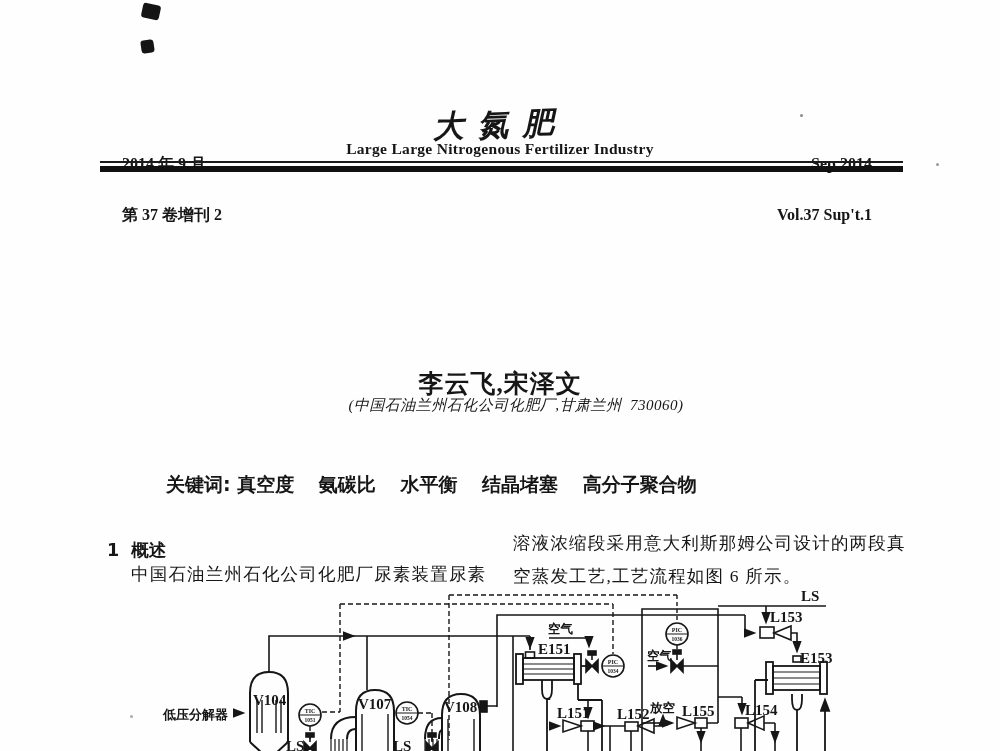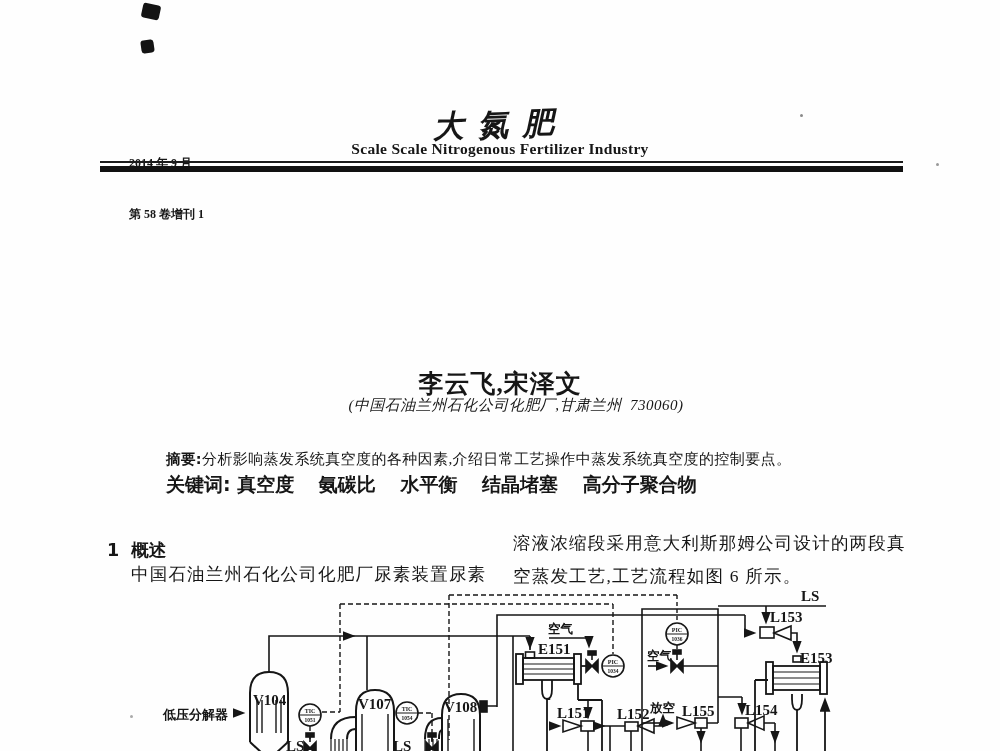--- a/index.html
+++ b/index.html
@@ -1,20 +1,20 @@
 <!DOCTYPE html>
 <html><head>
 <meta charset="utf-8">
 <style>
   html,body{margin:0;padding:0;background:#e8e8e8;}
   .page{position:relative;width:1000px;height:751px;background:#fefefe;overflow:hidden;
         font-family:"Liberation Serif",serif;color:#161616;}
   .abs{position:absolute;}
   
-  .hdr-left{left:129px;top:126px;font-size:12px;font-weight:bold;line-height:15px;white-space:pre;}
+  .hdr-left{left:122px;top:126px;font-size:16px;font-weight:bold;line-height:15px;white-space:pre;}
   .hdr-left .l2{margin-top:6px;}
   .hdr-right{left:700px;top:126px;width:172px;text-align:right;font-size:16px;font-weight:bold;line-height:15px;white-space:pre;}
   .hdr-right .l2{margin-top:6px;}
   .logo{left:380px;top:104px;width:240px;text-align:center;font-size:31px;font-weight:bold;
         font-style:italic;letter-spacing:14px;transform:rotate(-2deg);
         font-family:"DejaVu Sans",sans-serif;}
   .jname{left:300px;top:140px;width:400px;text-align:center;font-size:15.5px;font-weight:600;letter-spacing:0.3px;}
   .rule-thin{left:100px;top:161px;width:803px;height:2px;background:#1b1b1b;}
   .rule-thick{left:100px;top:166px;width:803px;height:6px;background:#111;}
   
@@ -47,33 +47,34 @@
 <div class="page">
 
   <div class="abs blob" style="left:142px;top:4px;width:18px;height:15px;transform:rotate(12deg);"></div>
   <div class="abs blob" style="left:141px;top:40px;width:13px;height:13px;transform:rotate(-8deg);"></div>
   <div class="abs speck" style="left:800px;top:114px;width:3px;height:3px;background:#8a8a8a;"></div>
   <div class="abs speck" style="left:936px;top:163px;width:3px;height:3px;background:#999;"></div>
   <div class="abs speck" style="left:130px;top:715px;width:3px;height:3px;background:#aaa;"></div>
 
   <div class="abs hdr-left">
     <div>2014 年 9 月</div>
-    <div class="l2">第 58 卷增刊 1</div>
+    <div class="l2">第 37 卷增刊 2</div>
   </div>
   <div class="abs logo">大氮肥</div>
-  <div class="abs jname">Scale Scale Nitrogenous Fertilizer Industry</div>
+  <div class="abs jname">Large Large Nitrogenous Fertilizer Industry</div>
+  <div class="abs hdr-right">
+    <div>Sep.2014</div>
+    <div class="l2">Vol.37 Sup't.1</div>
+  </div>
   <div class="abs rule-thin"></div>
   <div class="abs rule-thick"></div>
 
   <div class="abs authors">李云飞,宋泽文</div>
   <div class="abs affil">(中国石油兰州石化公司化肥厂,甘肃兰州  730060)</div>
 
-  <div class="abs abstract">
-    <b>摘要:</b><span>分析影响蒸发系统真空度的各种因素,介绍日常工艺操作中蒸发系统真空度的控制要点。</span>
-  </div>
   <div class="abs keywords">
     <span>关键词:</span>
     <span class="kw">真空度</span>
     <span class="kw">氨碳比</span>
     <span class="kw">水平衡</span>
     <span class="kw">结晶堵塞</span>
     <span class="kw">高分子聚合物</span>
   </div>
 
   <div class="abs sec-h">1  概述</div>

